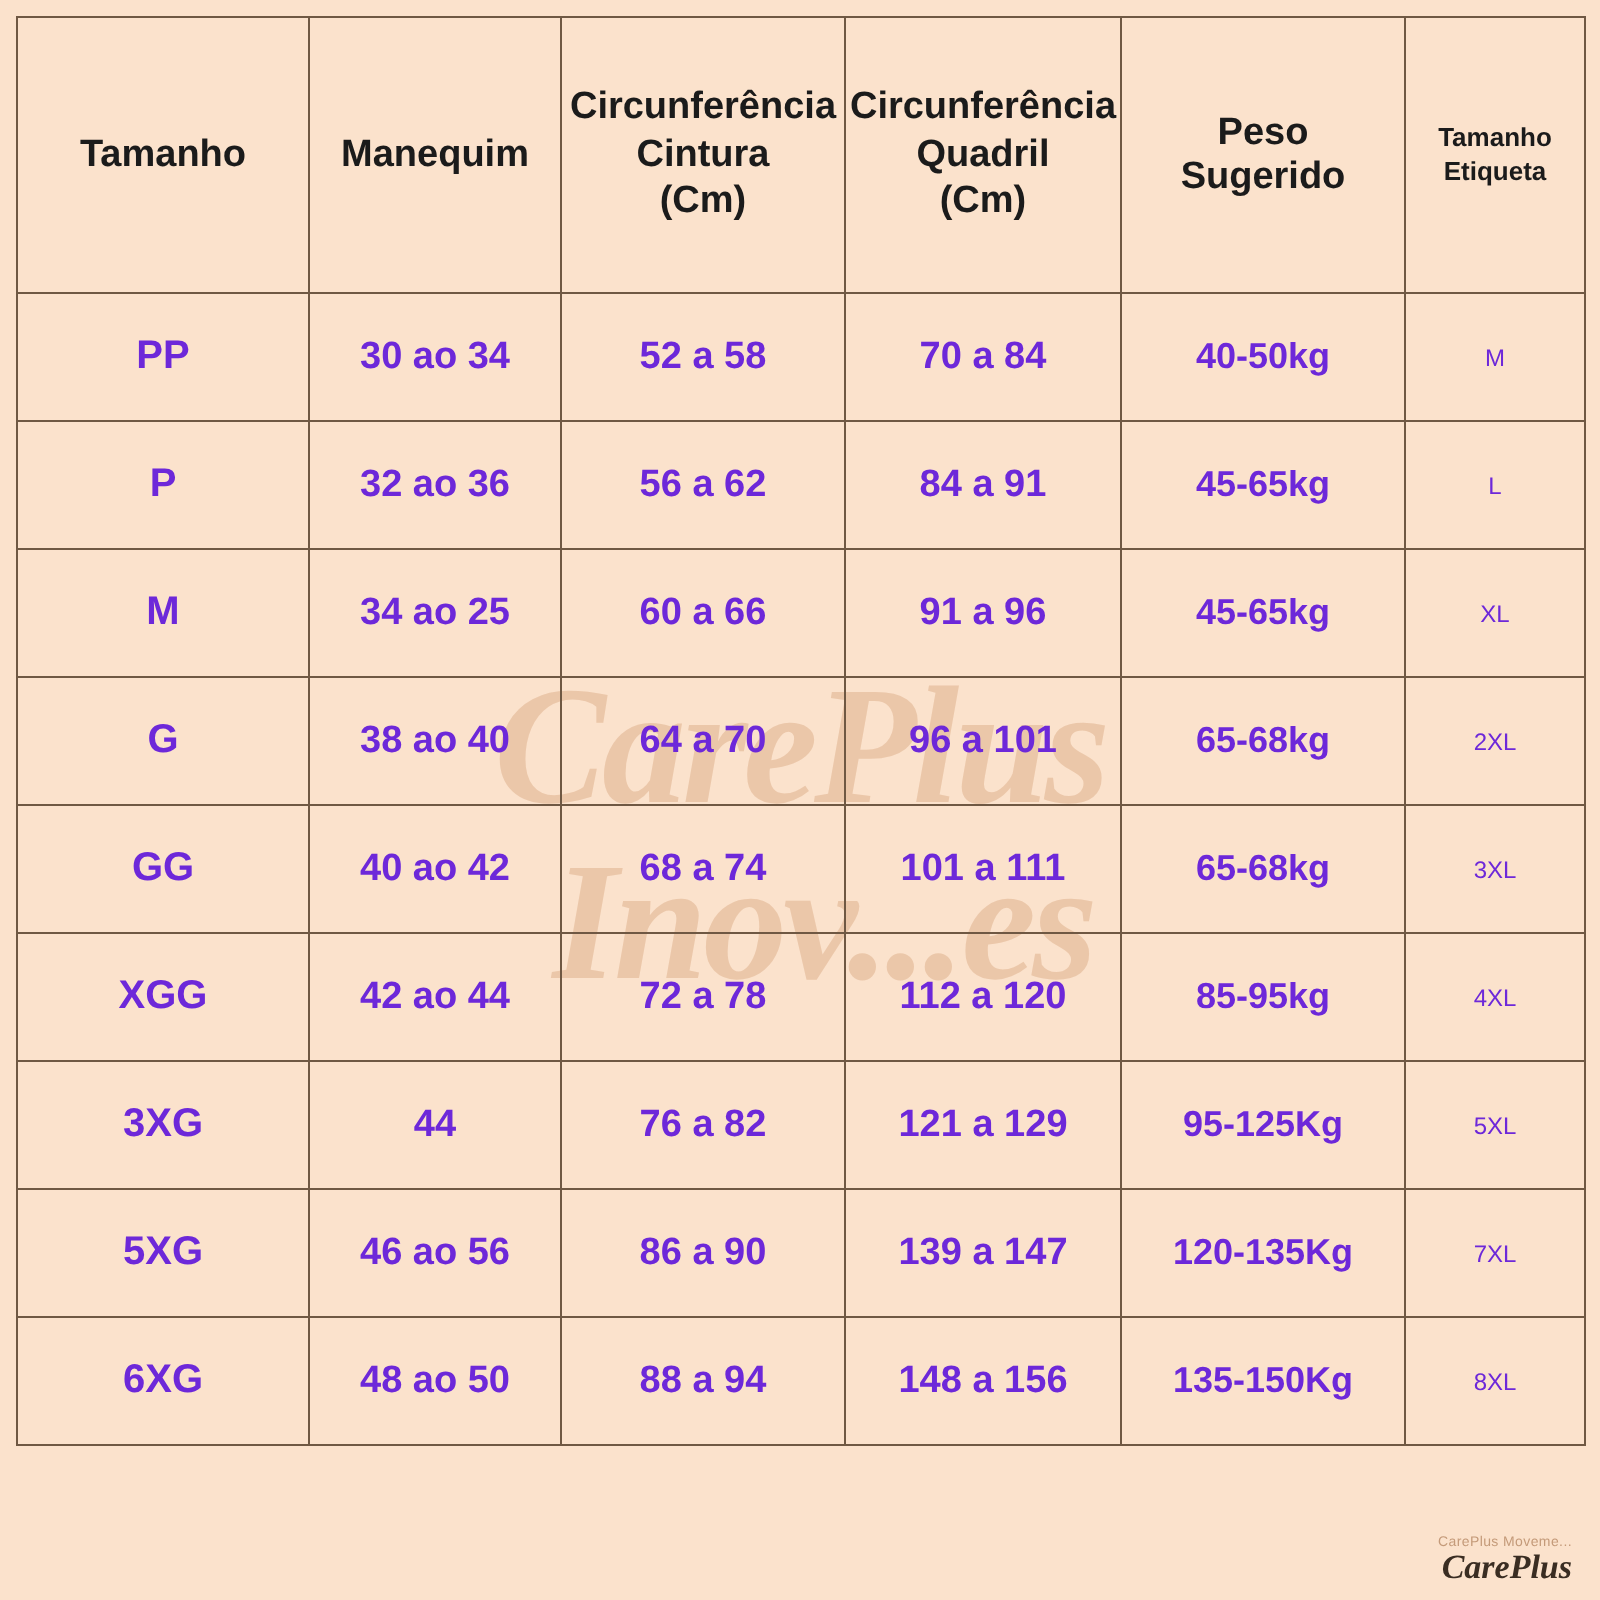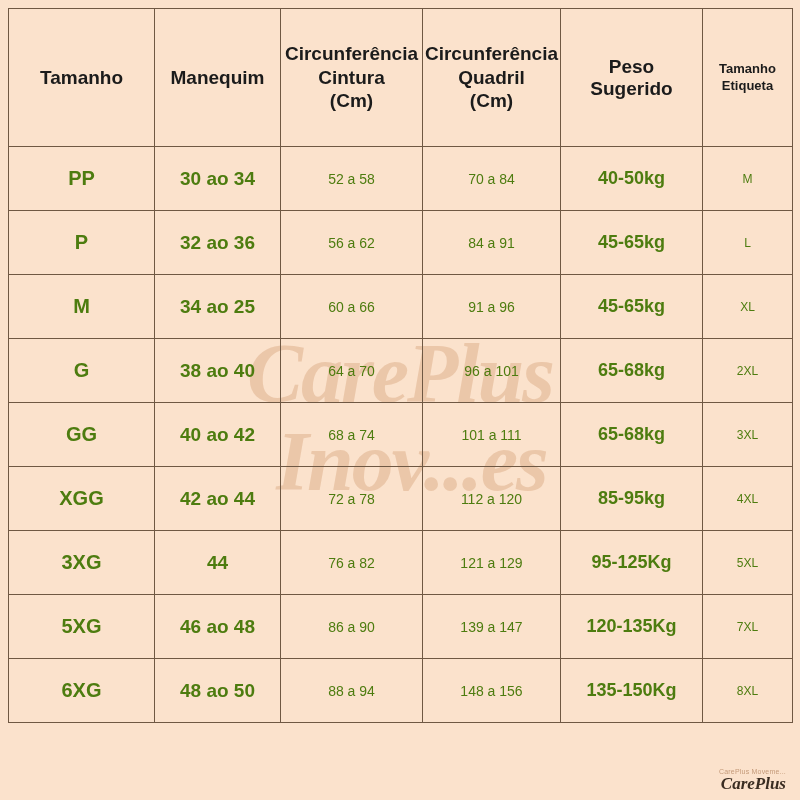--- a/index.html
+++ b/index.html
@@ -76,32 +76,32 @@
     font-size: 19px;
     font-weight: bold;
     line-height: 1.25;
   }
   .h-small {
     font-size: 13px;
     font-weight: bold;
     line-height: 1.25;
   }
   tbody tr { height: 64px; }
-  tbody td { color: #4d7c0f; }
+  tbody td { color: #6d28d9; }
   .cell-size {
     font-size: 20px;
     font-weight: bold;
   }
   .cell-mannequin {
     font-size: 19px;
     font-weight: bold;
   }
   .cell-meas {
-    font-size: 14px;
-    font-weight: normal;
+    font-size: 19px;
+    font-weight: bold;
   }
   .cell-weight {
     font-size: 18px;
     font-weight: bold;
   }
   .cell-label {
     font-size: 12px;
     font-weight: normal;
   }
 
@@ -226,21 +226,21 @@
       <tr>
         <td class="cell-size">3XG</td>
         <td class="cell-mannequin">44</td>
         <td class="cell-meas">76 a 82</td>
         <td class="cell-meas">121 a 129</td>
         <td class="cell-weight">95-125Kg</td>
         <td class="cell-label">5XL</td>
       </tr>
       <tr>
         <td class="cell-size">5XG</td>
-        <td class="cell-mannequin">46 ao 48</td>
+        <td class="cell-mannequin">46 ao 56</td>
         <td class="cell-meas">86 a 90</td>
         <td class="cell-meas">139 a 147</td>
         <td class="cell-weight">120-135Kg</td>
         <td class="cell-label">7XL</td>
       </tr>
       <tr>
         <td class="cell-size">6XG</td>
         <td class="cell-mannequin">48 ao 50</td>
         <td class="cell-meas">88 a 94</td>
         <td class="cell-meas">148 a 156</td>

